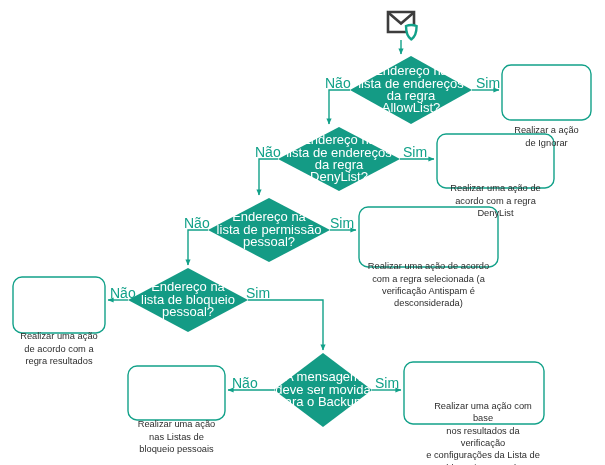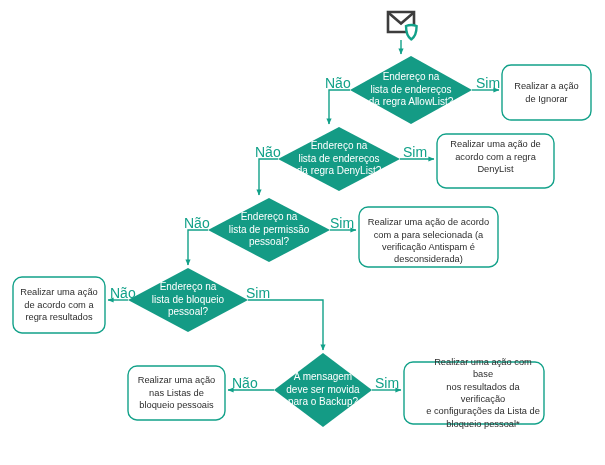--- a/index.html
+++ b/index.html
@@ -29,27 +29,28 @@
     position: absolute;
     display: flex;
     align-items: center;
     justify-content: center;
     text-align: center;
     box-sizing: border-box;
     pointer-events: none;
   }
   .diamond-label {
     color: #ffffff;
-    font-size: 10px;
+    font-size: 13px;
     line-height: 12.4px;
   }
   .box-label {
     color: #2d2d2d;
     font-size: 9.3px;
     line-height: 12.4px;
+    margin-top: 44px;
   }
   .edge-label {
     position: absolute;
     color: #12a189;
     font-size: 14px;
     line-height: 10px;
     white-space: nowrap;
   }
 </style>
 </head>
@@ -117,21 +118,21 @@
     <div><span>A mensagem</span><br><span>deve ser movida</span><br><span>para o Backup?</span></div>
   </div>
 
   <div class="node-label box-label" style="left:502px; top:65px; width:89px; height:55px;">
     <div><span>Realizar a ação</span><br><span>de Ignorar</span></div>
   </div>
   <div class="node-label box-label" style="left:437px; top:134px; width:117px; height:46px;">
     <div><span>Realizar uma ação de</span><br><span>acordo com a regra</span><br><span>DenyList</span></div>
   </div>
   <div class="node-label box-label" style="left:359px; top:207px; width:139px; height:68px;">
-    <div><span>Realizar uma ação de acordo</span><br><span>com a para selecionada (a</span><br><span>verificação Antispam é</span><br><span>desconsiderada)</span></div>
+    <div><span>Realizar uma ação de acordo</span><br><span>com a regra selecionada (a</span><br><span>verificação Antispam é</span><br><span>desconsiderada)</span></div>
   </div>
   <div class="node-label box-label" style="left:13px; top:277px; width:92px; height:56px;">
     <div><span>Realizar uma ação</span><br><span>de acordo com a</span><br><span>regra resultados</span></div>
   </div>
   <div class="node-label box-label" style="left:128px; top:366px; width:97px; height:54px;">
     <div><span>Realizar uma ação</span><br><span>nas Listas de</span><br><span>bloqueio pessoais</span></div>
   </div>
   <div class="node-label box-label" style="left:383px; top:362px; width:160px; height:62px;padding-left:40px;">
     <div><span>Realizar uma ação com base</span><br><span>nos resultados da verificação</span><br><span>e configurações da Lista de</span><br><span>bloqueio pessoal*</span></div>
   </div>

